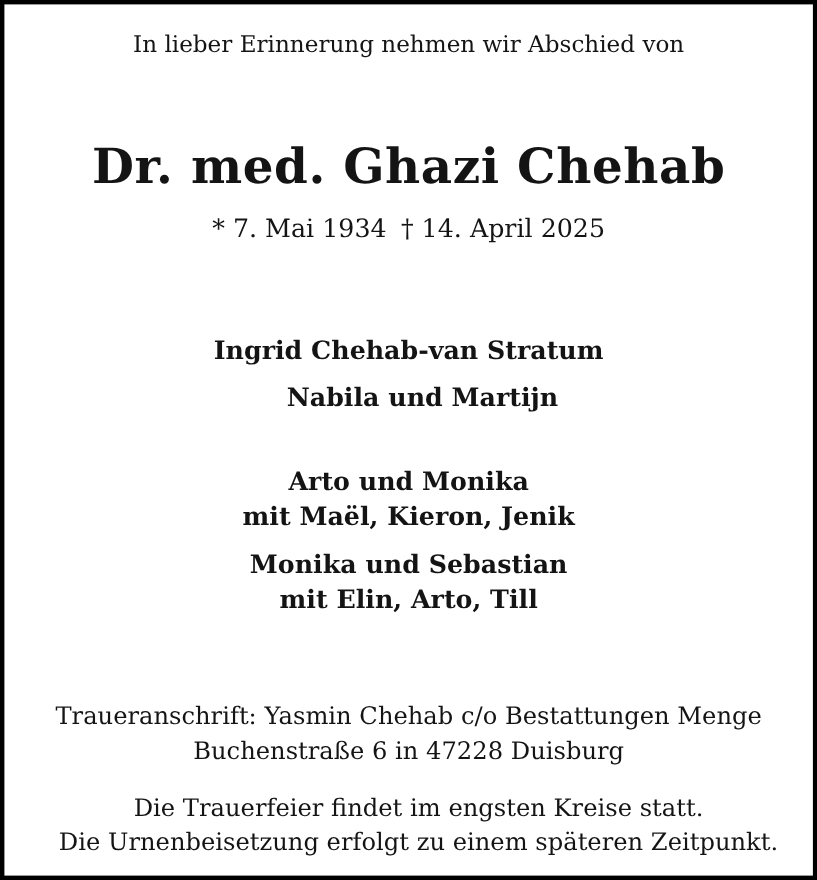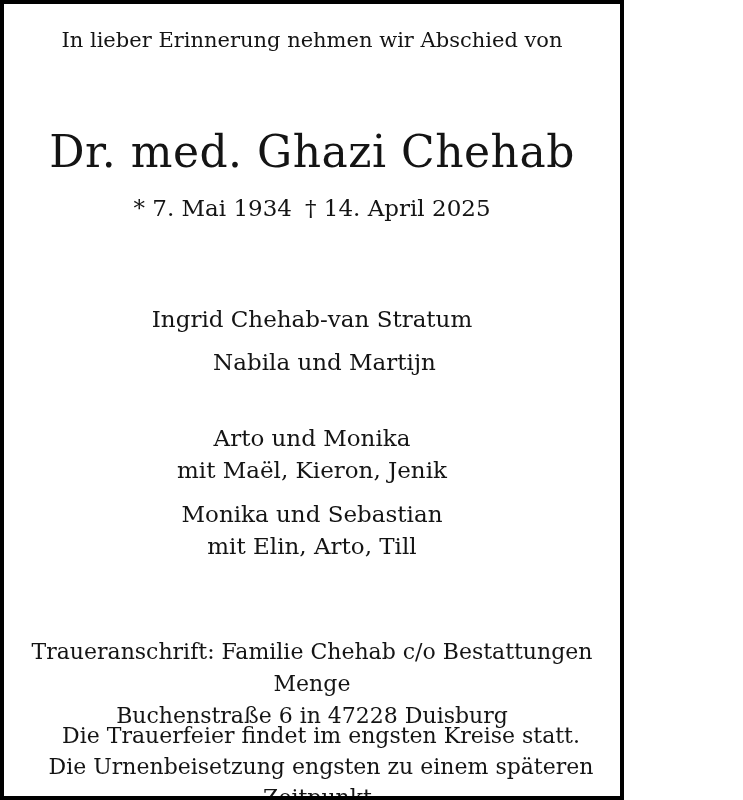--- a/index.html
+++ b/index.html
@@ -2,21 +2,21 @@
 <html><head>
 <meta charset="utf-8">
 <style>
   html, body {
     margin: 0;
     padding: 0;
     background: #ffffff;
   }
   .memorial-card {
     position: relative;
-    width: 624px;
+    width: 743px;
     height: 800px;
     box-sizing: border-box;
     border: 4px solid #000000;
     background: #ffffff;
     font-family: "DejaVu Serif", "Liberation Serif", serif;
     color: #141414;
     overflow: hidden;
   }
   .block {
     position: absolute;
@@ -28,36 +28,36 @@
     margin: 0;
   }
   .intro {
     top: 23px;
     font-size: 21px;
     line-height: 26px;
   }
   .name {
     top: 122px;
     font-size: 44px;
-    font-weight: 400;
+    font-weight: 700;
     line-height: 52px;
     letter-spacing: 0.5px;
   }
   .dates {
     top: 190px;
     font-size: 23px;
     line-height: 28px;
   }
   .dates .death {
     margin-left: 13px;
     text-align: center;
   }
   .family {
     font-size: 23px;
-    font-weight: 400;
+    font-weight: 700;
     line-height: 32px;
   }
   .family-1 { top: 299px; }
   .family-2 { top: 342px; margin-left: 25px; }
   .family-3 { top: 418px; }
   .family-4 { top: 494px; }
   .address {
     top: 632px;
     font-size: 22px;
     line-height: 32px;
@@ -98,22 +98,22 @@
     <p>Arto und Monika</p>
     <p>mit Maël, Kieron, Jenik</p>
   </div>
 
   <div class="block family family-4">
     <p>Monika und Sebastian</p>
     <p>mit Elin, Arto, Till</p>
   </div>
 
   <div class="block address">
-    <p>Traueranschrift: Familie Chehab c/o Bestattungen Menge</p>
+    <p>Traueranschrift: Yasmin Chehab c/o Bestattungen Menge</p>
     <p>Buchenstraße 6 in 47228 Duisburg</p>
   </div>
 
   <div class="block info">
     <p>Die Trauerfeier findet im engsten Kreise statt.</p>
-    <p>Die Urnenbeisetzung engsten zu einem späteren Zeitpunkt.</p>
+    <p>Die Urnenbeisetzung erfolgt zu einem späteren Zeitpunkt.</p>
   </div>
 
 </div>
 
 </body></html>

